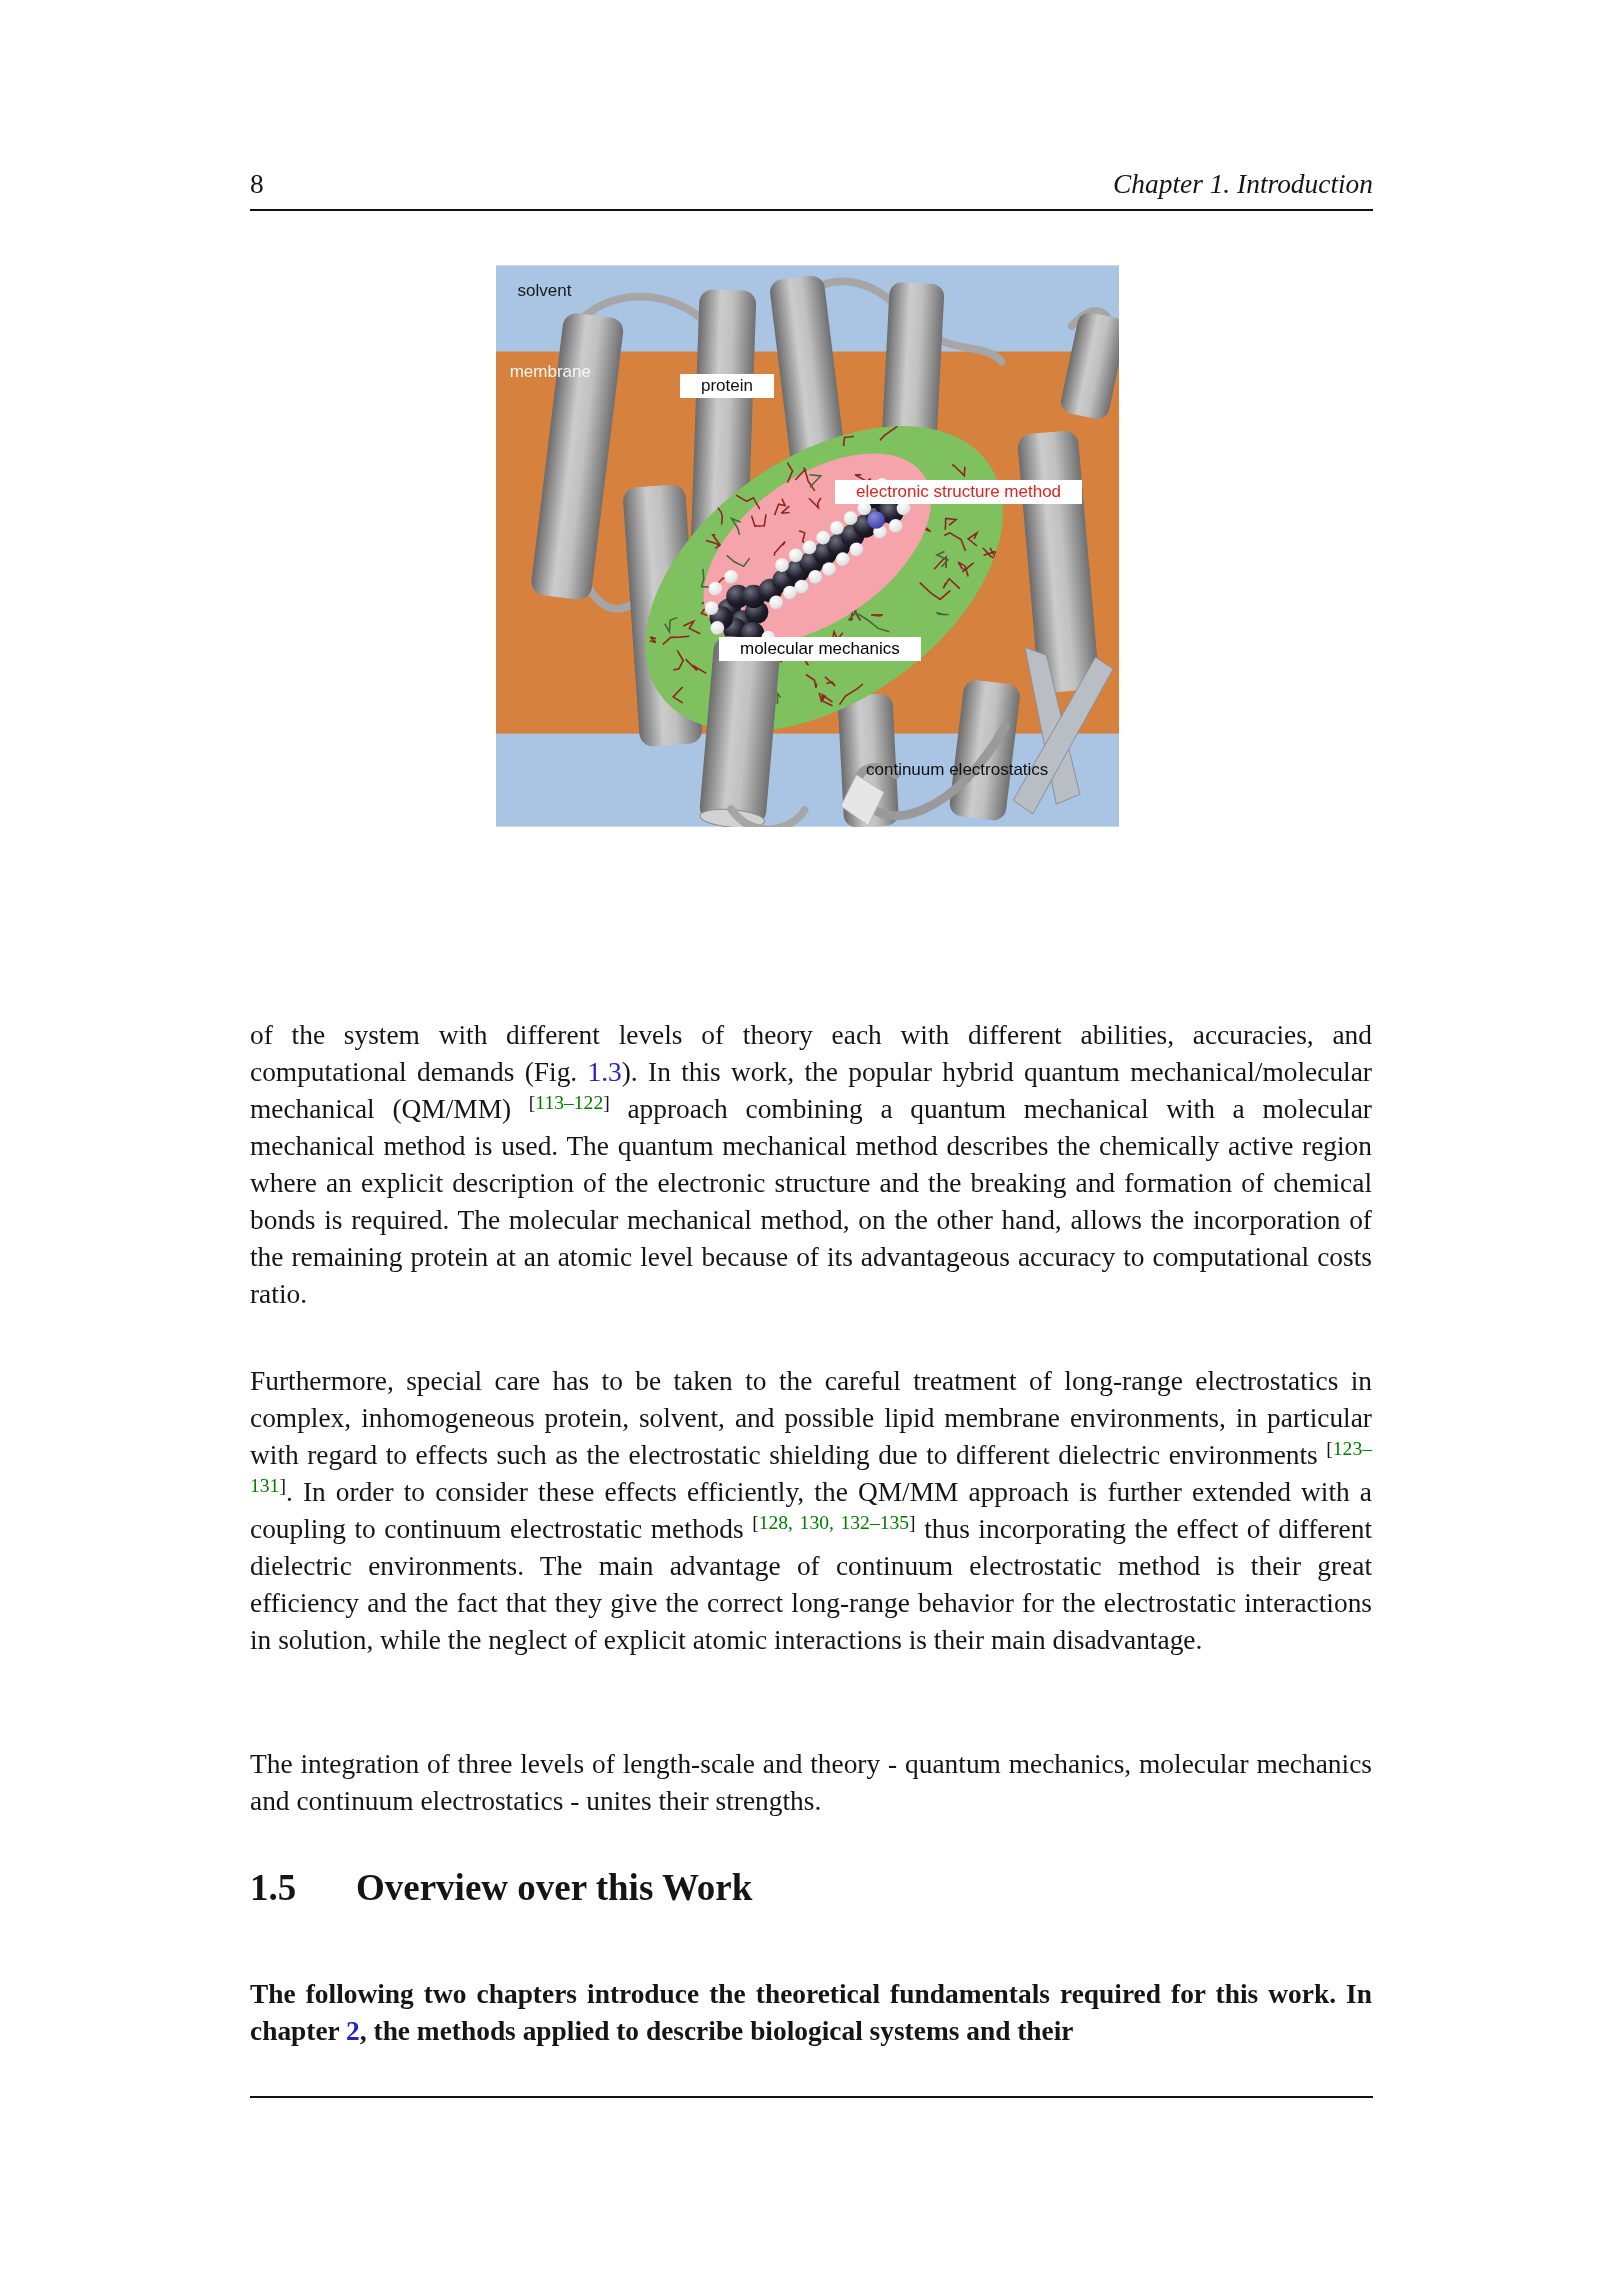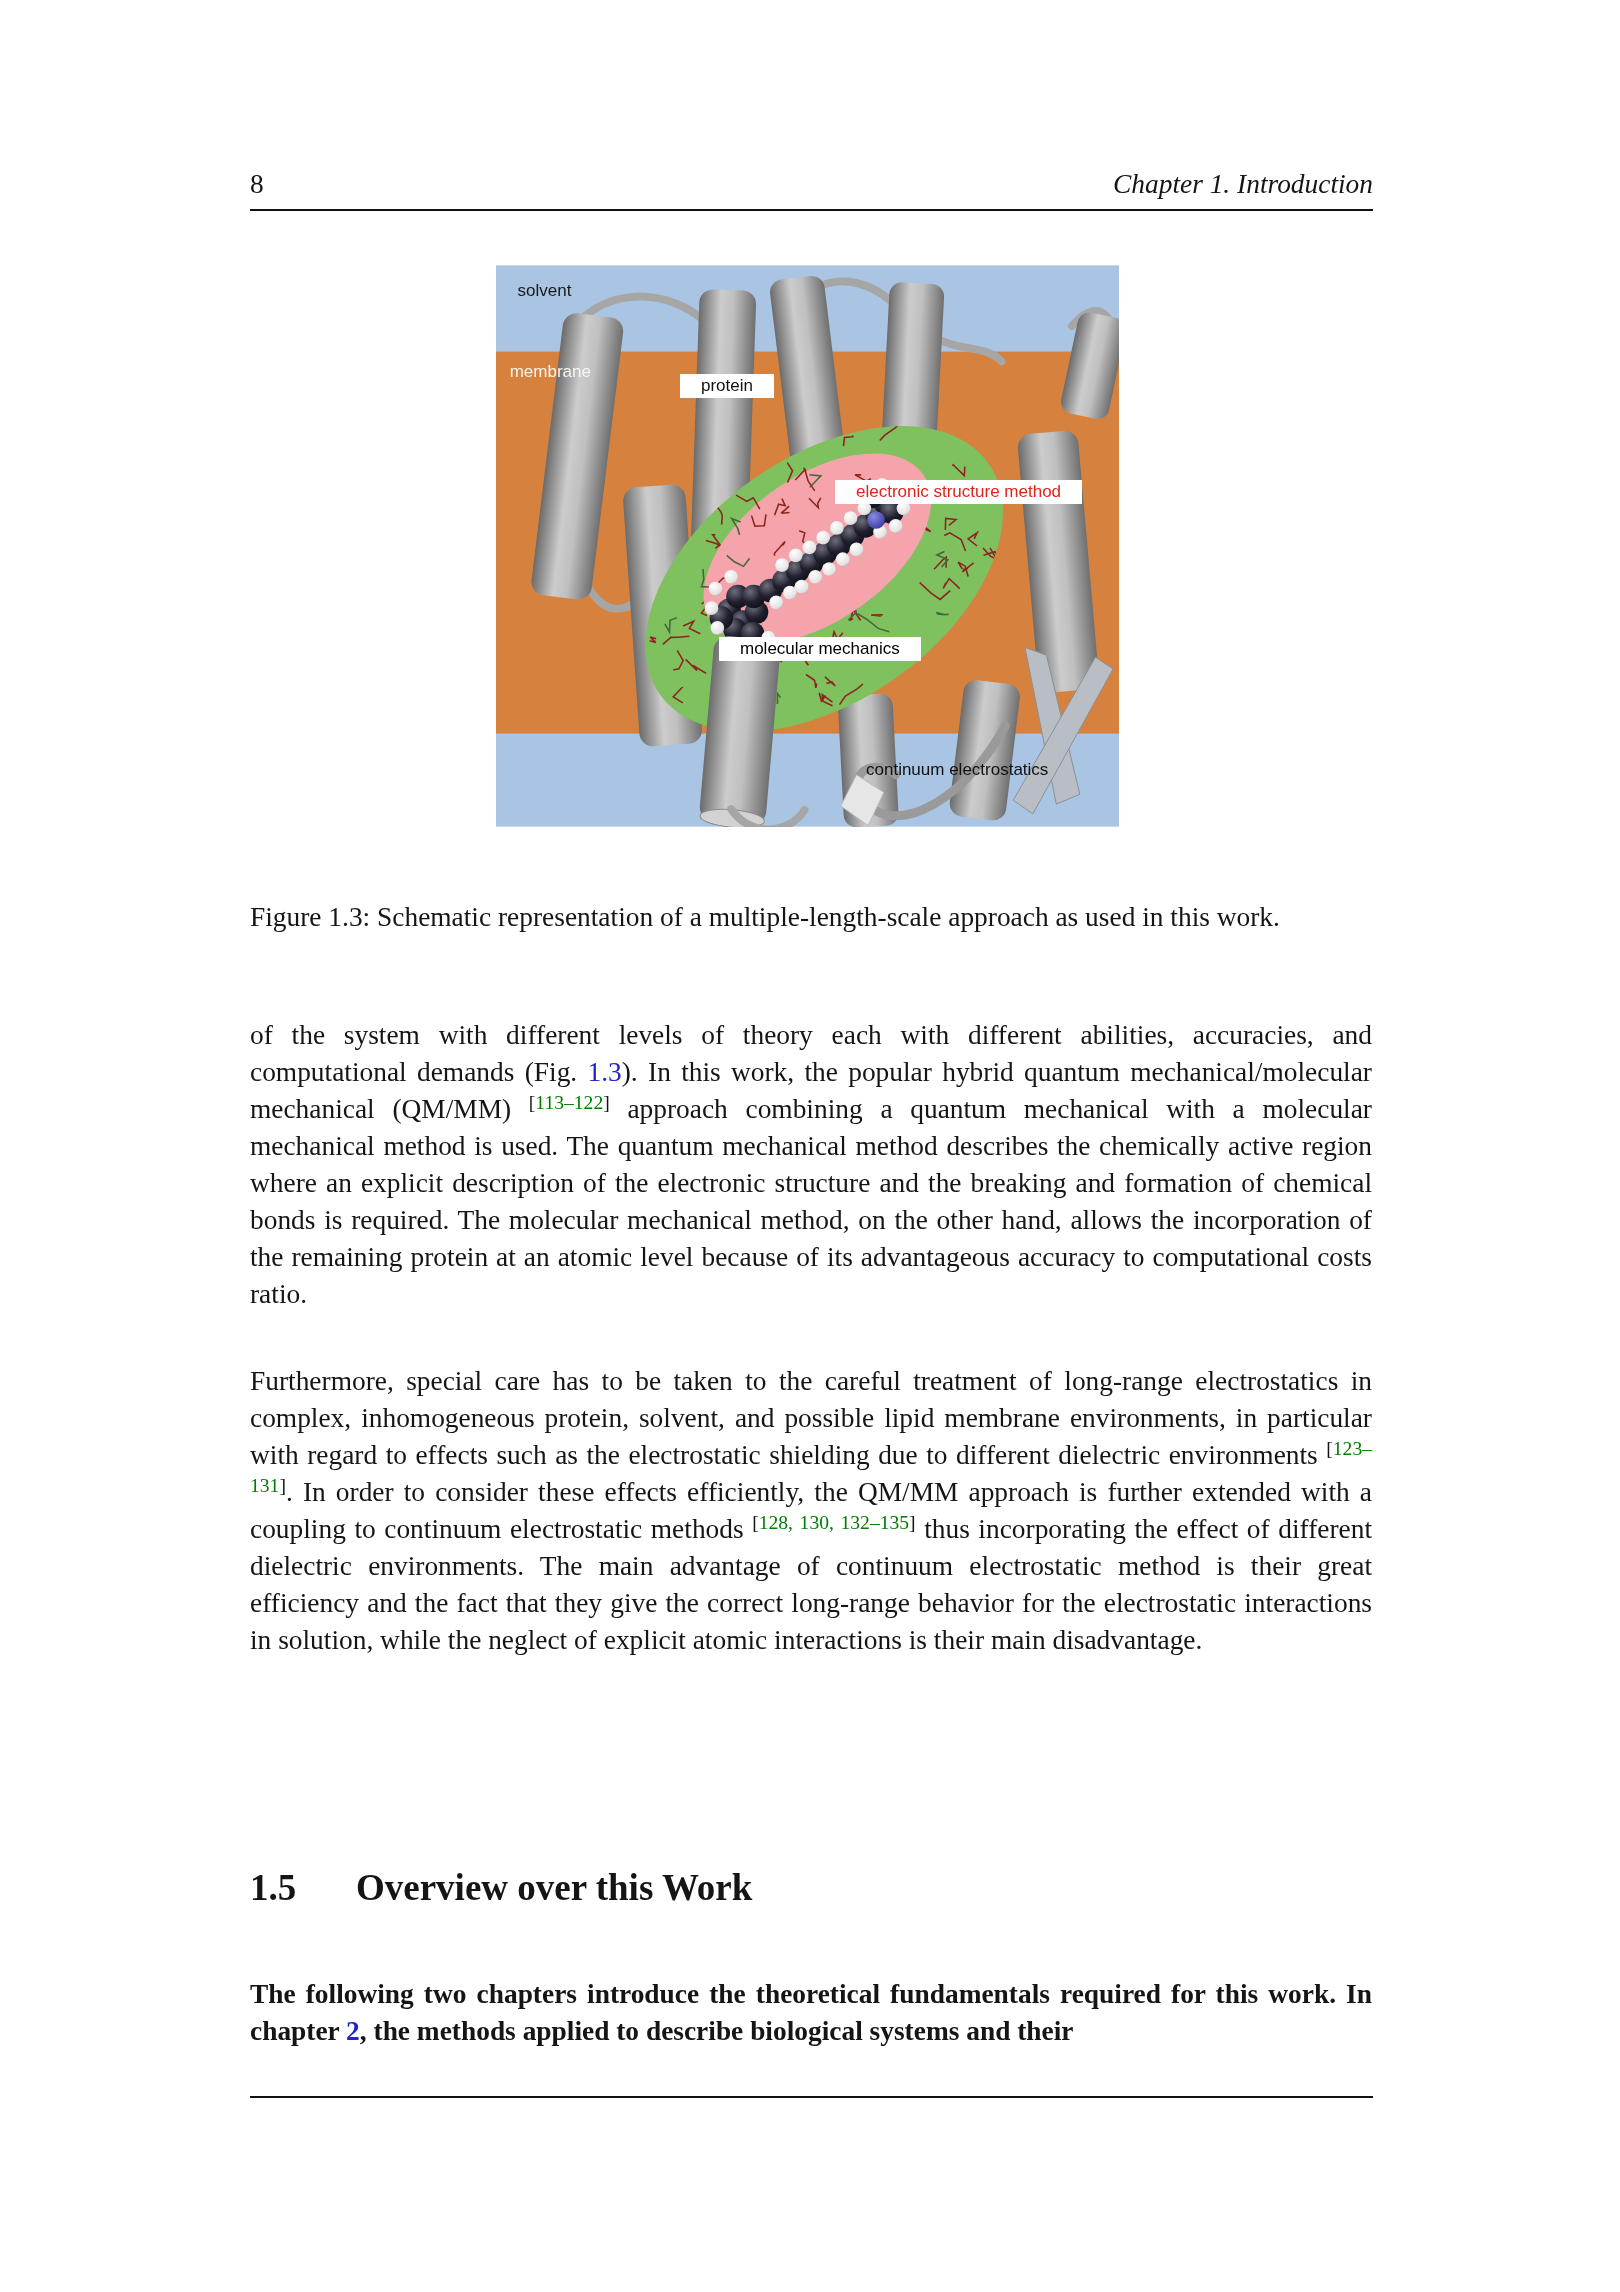--- a/index.html
+++ b/index.html
@@ -292,24 +292,24 @@
     </svg>
 
     <span class="fl fl-solvent">solvent</span>
     <span class="fl fl-membrane">membrane</span>
     <span class="fl fl-box fl-protein">protein</span>
     <span class="fl fl-box fl-esm">electronic structure method</span>
     <span class="fl fl-box fl-mm">molecular mechanics</span>
     <span class="fl fl-continuum">continuum electrostatics</span>
   </div>
 
-  <p class="caption">Figure 1.3: Schematic representation of a multiple-length-scale approach as used in this work.</p>
 
   <p class="bodyp p1"><span class="seg-plain">of the system with different levels of theory each with different abilities, accuracies, and computational demands (Fig. </span><span class="seg-link">1.3</span><span class="seg-plain">). In this work, the popular hybrid quantum mechanical/molecular mechanical (QM/MM) </span><span class="seg-sup">[</span><span class="seg-cite">113–122</span><span class="seg-sup">]</span><span class="seg-plain"> approach combining a quantum mechanical with a molecular mechanical method is used. The quantum mechanical method describes the chemically active region where an explicit description of the electronic structure and the breaking and formation of chemical bonds is required. The molecular mechanical method, on the other hand, allows the incorporation of the remaining protein at an atomic level because of its advantageous accuracy to computational costs ratio.</span></p>
   <p class="bodyp p2"><span class="seg-plain">Furthermore, special care has to be taken to the careful treatment of long-range electrostatics in complex, inhomogeneous protein, solvent, and possible lipid membrane environments, in particular with regard to effects such as the electrostatic shielding due to different dielectric environments </span><span class="seg-sup">[</span><span class="seg-cite">123–131</span><span class="seg-sup">]</span><span class="seg-plain">. In order to consider these effects efficiently, the QM/MM approach is further extended with a coupling to continuum electrostatic methods </span><span class="seg-sup">[</span><span class="seg-cite">128, 130, 132–135</span><span class="seg-sup">]</span><span class="seg-plain"> thus incorporating the effect of different dielectric environments. The main advantage of continuum electrostatic method is their great efficiency and the fact that they give the correct long-range behavior for the electrostatic interactions in solution, while the neglect of explicit atomic interactions is their main disadvantage.</span></p>
+  <p class="bodyp p3"><span class="seg-plain">The integration of three levels of length-scale and theory - quantum mechanics, molecular mechanics and continuum electrostatics - unites their strengths.</span></p>
 
   <h2 class="section"><span class="secnum">1.5</span><span>Overview over this Work</span></h2>
 
   <p class="bodyp p4"><span class="seg-plain">The following two chapters introduce the theoretical fundamentals required for this work.  In chapter </span><span class="seg-link">2</span><span class="seg-plain">, the methods applied to describe biological systems and their</span></p>
 
   <div class="hrule footer-rule"></div>
 </div>
 
 
 </body></html>

